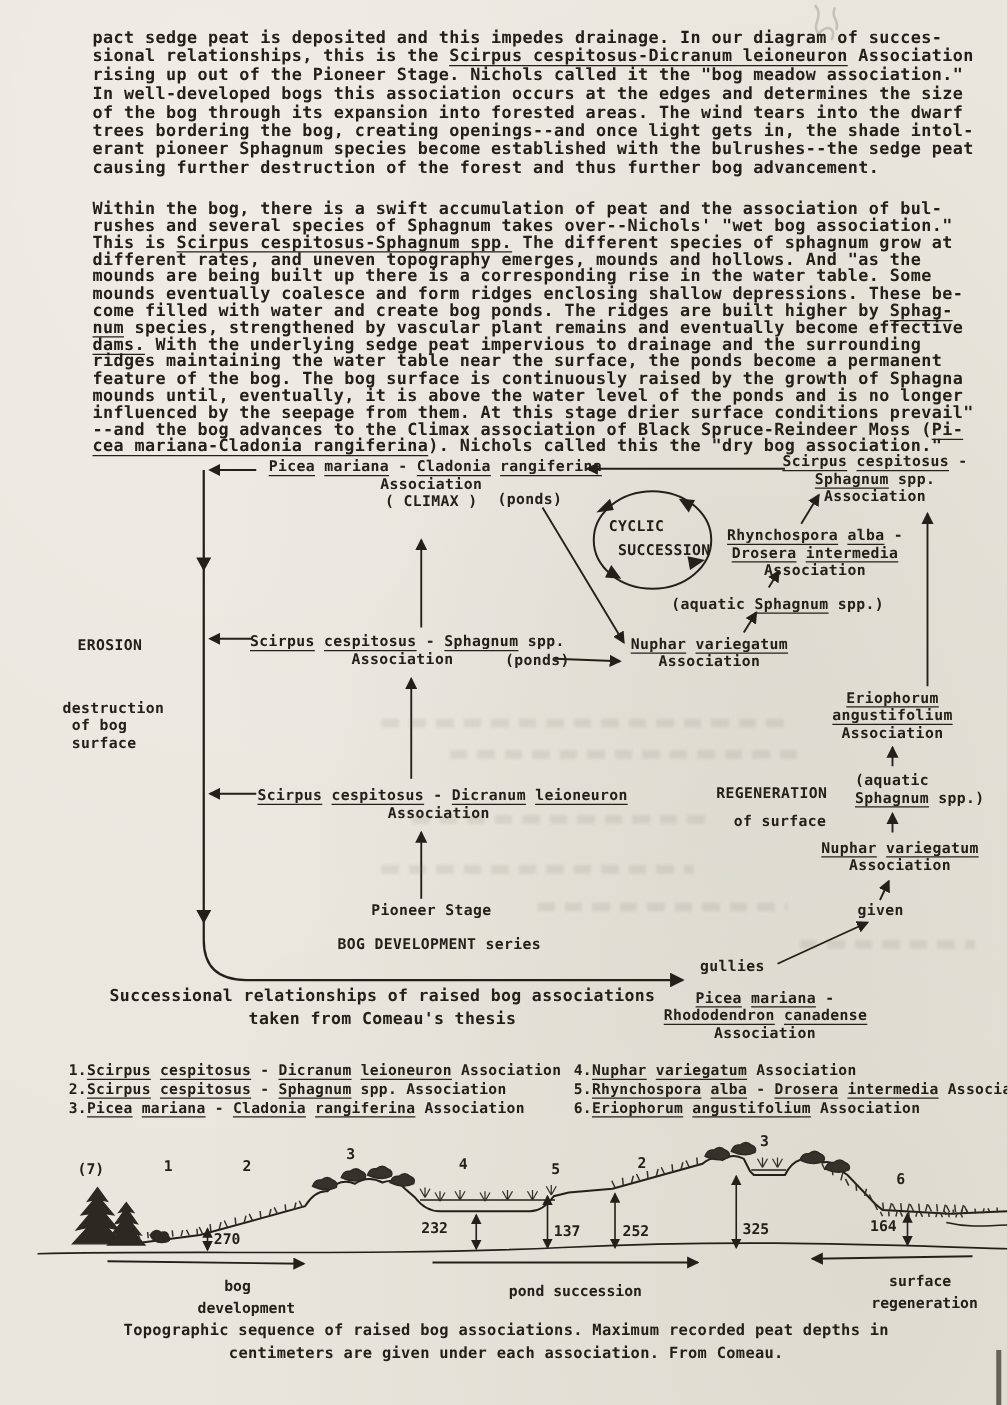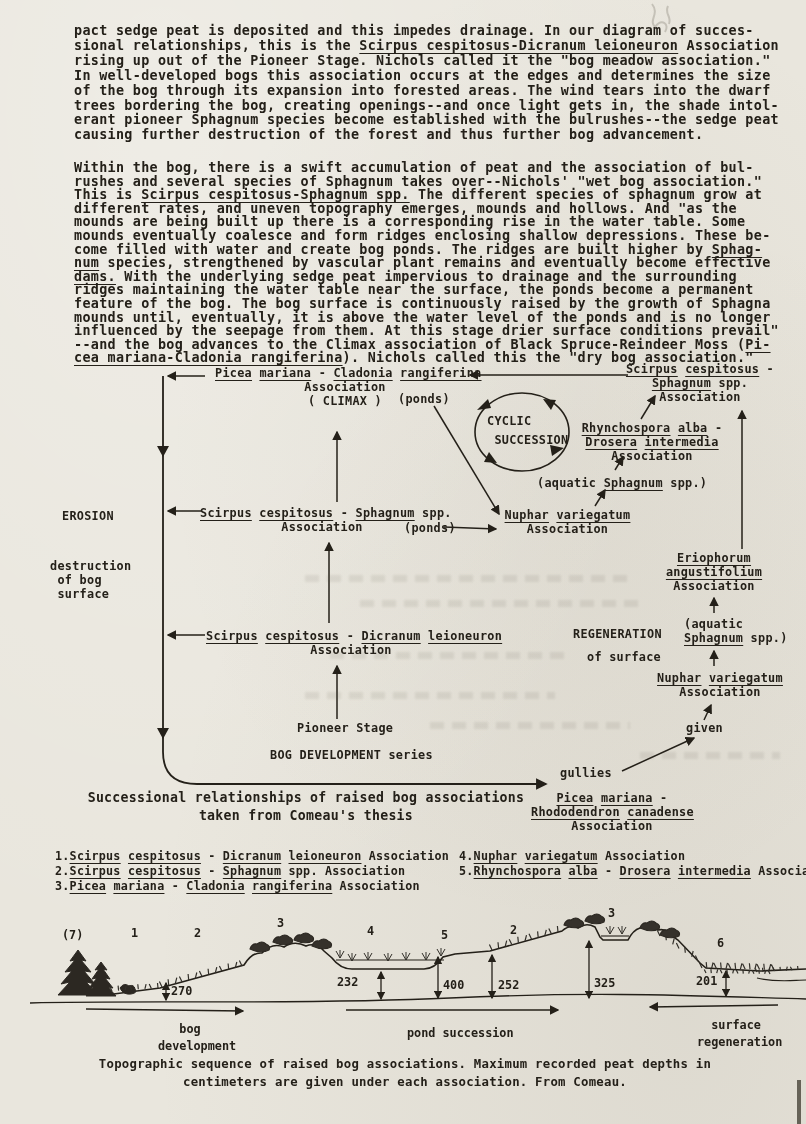--- a/index.html
+++ b/index.html
@@ -162,37 +162,38 @@
   <div class="fc" style="left:297px;top:721px;">Pioneer Stage</div>
   <div class="fc" style="left:270px;top:748px;">BOG DEVELOPMENT series</div>
   <div class="fc ctr" style="left:531px;top:791px;width:162px;"><u>Picea</u> <u>mariana</u> -<br><u>Rhododendron</u> <u>canadense</u><br>Association</div>
   <div class="cap" style="left:56px;top:789px;width:500px;font-size:13.2px;line-height:17.5px;letter-spacing:.3px;">Successional relationships of raised bog associations<br>taken from Comeau's thesis</div>
 
   <div class="lg" style="left:55px;top:849px;">1.<u>Scirpus</u> <u>cespitosus</u> - <u>Dicranum</u> <u>leioneuron</u> Association</div>
   <div class="lg" style="left:55px;top:864px;">2.<u>Scirpus</u> <u>cespitosus</u> - <u>Sphagnum</u> spp. Association</div>
   <div class="lg" style="left:55px;top:879px;">3.<u>Picea</u> <u>mariana</u> - <u>Cladonia</u> <u>rangiferina</u> Association</div>
   <div class="lg" style="left:459px;top:849px;">4.<u>Nuphar</u> <u>variegatum</u> Association</div>
   <div class="lg" style="left:459px;top:864px;">5.<u>Rhynchospora</u> <u>alba</u> - <u>Drosera</u> <u>intermedia</u> Association</div>
+  <div class="lg" style="left:459px;top:879px;">6.<u>Eriophorum</u> <u>angustifolium</u> Association</div>
 
   <div class="tl" style="left:62px;top:928px;">(7)</div>
   <div class="tl" style="left:131px;top:926px;">1</div>
   <div class="tl" style="left:194px;top:926px;">2</div>
   <div class="tl" style="left:277px;top:916px;">3</div>
   <div class="tl" style="left:367px;top:924px;">4</div>
   <div class="tl" style="left:441px;top:928px;">5</div>
   <div class="tl" style="left:510px;top:923px;">2</div>
   <div class="tl" style="left:608px;top:906px;">3</div>
   <div class="tl" style="left:717px;top:936px;">6</div>
 
   <div class="tl" style="left:171px;top:984px;">270</div>
   <div class="tl" style="left:337px;top:975px;">232</div>
-  <div class="tl" style="left:443px;top:978px;">400</div>
+  <div class="tl" style="left:443px;top:978px;">137</div>
   <div class="tl" style="left:498px;top:978px;">252</div>
   <div class="tl" style="left:594px;top:976px;">325</div>
-  <div class="tl" style="left:696px;top:974px;">201</div>
+  <div class="tl" style="left:696px;top:974px;">164</div>
 
   <div class="tl" style="left:158px;top:1021px;line-height:16.5px;">   bog<br>development</div>
   <div class="tl" style="left:407px;top:1026px;">pond succession</div>
   <div class="tl" style="left:697px;top:1017px;line-height:16.5px;">  surface<br>regeneration</div>
 
   <div class="cap" style="left:55px;top:1055px;width:700px;font-size:12.3px;line-height:18px;letter-spacing:.25px;">Topographic sequence of raised bog associations. Maximum recorded peat depths in<br>centimeters are given under each association. From Comeau.</div>
 
   <div class="ghost" style="left:305px;top:575px;width:330px;"></div>
   <div class="ghost" style="left:360px;top:600px;width:280px;"></div>
   <div class="ghost" style="left:330px;top:652px;width:240px;"></div>

